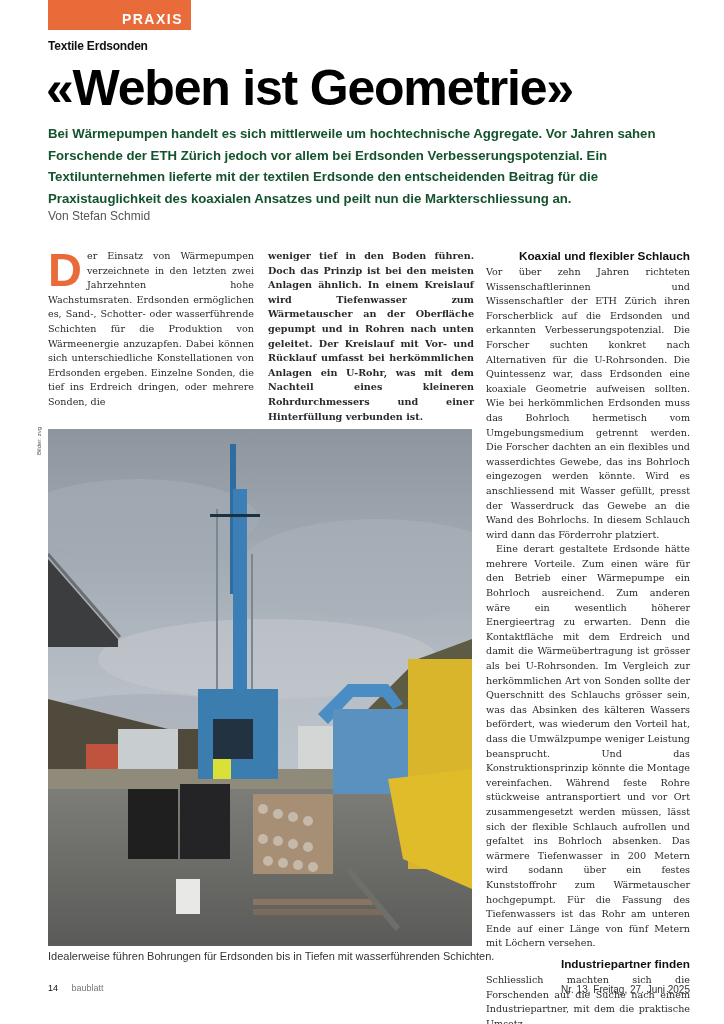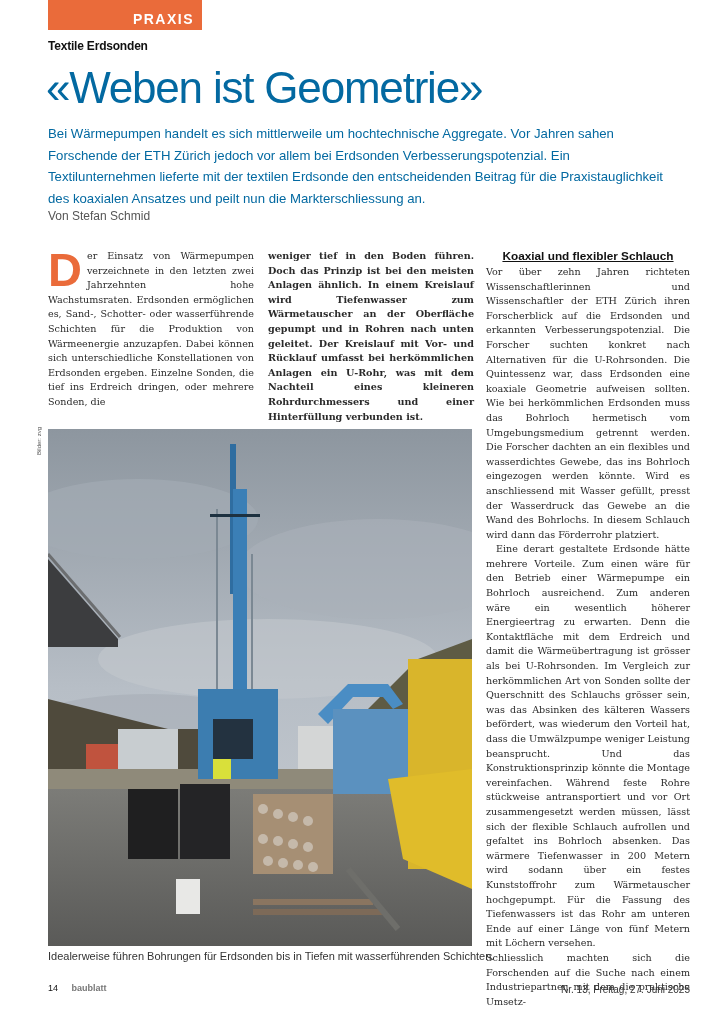--- a/index.html
+++ b/index.html
@@ -1,38 +1,38 @@
 <!DOCTYPE html>
 <html><head>
   <meta charset="utf-8">
   <style>
     html, body { margin:0; padding:0; background:#ffffff; }
     body { width:724px; height:1024px; position:relative; overflow:hidden; font-family:"DejaVu Serif", serif; color:#222; }
     .abs { position:absolute; }
-    .rubric { left:48px; top:0; width:154px; height:30px; background:#ea6b3a; }
+    .rubric { left:48px; top:0; width:143px; height:30px; background:#ea6b3a; }
     .rubric span { position:absolute; right:8px; bottom:3px; color:#fff; font-family:"Liberation Sans", sans-serif; font-weight:bold; font-size:14px; letter-spacing:1.5px; }
     .kicker { left:48px; top:39px; font-family:"Liberation Sans", sans-serif; font-weight:bold; font-size:12px; color:#111; letter-spacing:-0.2px; }
-    .headline { left:46px; top:62px; font-family:"Liberation Sans", sans-serif; font-weight:normal; font-size:44px; color:#0369a1; letter-spacing:-1.2px; line-height:52px; }
-    .lead { left:48px; top:123px; width:632px; font-family:"Liberation Sans", sans-serif; font-weight:normal; font-size:13.2px; line-height:21.5px; color:#0369a1; }
+    .headline { left:46px; top:62px; font-family:"Liberation Sans", sans-serif; font-weight:bold; font-size:50px; color:#000000; letter-spacing:-1.2px; line-height:52px; }
+    .lead { left:48px; top:123px; width:632px; font-family:"Liberation Sans", sans-serif; font-weight:bold; font-size:13.2px; line-height:21.5px; color:#14532d; }
     .byline { left:48px; top:209px; font-family:"Liberation Sans", sans-serif; font-size:12px; color:#555; }
     .col { font-family:"DejaVu Serif", serif; font-size:9.6px; line-height:14.6px; color:#2a2a2a; text-align:justify; hyphens:manual; }
     .col p { margin:0; }
     .col p.indent { text-indent:10px; }
     .col1 { left:48px; top:249px; width:206px; }
     .col2 { left:268px; top:249px; width:206px;font-weight:bold; }
     .col3 { left:486px; top:249px; width:204px; }
     .dropcap { float:left; font-family:"Liberation Sans", sans-serif; font-weight:bold; font-size:47px; line-height:40px; color:#ea6b3a; margin:1px 5px 0 0; }
-    .subhead { font-family:"Liberation Sans", sans-serif; font-weight:bold; font-size:11.8px; line-height:15px; color:#111; margin:0 0 1px 0; text-align:center;text-decoration:underline; }
+    .subhead { font-family:"Liberation Sans", sans-serif; font-weight:bold; font-size:11.8px; line-height:15px; color:#111; margin:0 0 1px 0; text-align:right; }
     .subhead2 { margin-top:6px; }
     .photo { left:48px; top:429px; width:424px; height:517px; overflow:hidden; background:#9aa3ab; }
     .credit { left:36px; top:430px; font-family:"Liberation Sans", sans-serif; font-size:6px; color:#555; transform:rotate(-90deg); transform-origin:left top; white-space:nowrap; top:455px; }
     .caption { left:48px; top:950px; font-family:"Liberation Sans", sans-serif; font-size:11px; color:#333; }
     .footer-left { left:48px; top:983px; font-family:"Liberation Sans", sans-serif; font-size:9px; }
     .footer-left .pg { font-weight:normal; color:#111; margin-right:11px; }
-    .footer-left .brand { color:#777; font-weight:bold; }
+    .footer-left .brand { color:#777; font-weight:normal; }
     .footer-right { right:34px; top:984px; font-family:"Liberation Sans", sans-serif; font-size:10px; color:#333; }
   </style>
 </head>
 <body>
 
 <div class="abs rubric">
   <span>PRAXIS</span>
 </div>
 <div class="abs kicker">Textile Erdsonden</div>
 <div class="abs headline">«Weben ist Geometrie»</div>
@@ -47,20 +47,21 @@
 </div>
 
 <div class="abs col col2">
   <p>weniger tief in den Boden führen. Doch das Prinzip ist bei den meisten Anlagen ähnlich. In einem Kreislauf wird Tiefenwasser zum Wärmetauscher an der Oberfläche gepumpt und in Rohren nach unten geleitet. Der Kreislauf mit Vor- und Rücklauf umfasst bei herkömmlichen Anlagen ein U-Rohr, was mit dem Nachteil eines kleineren Rohrdurchmessers und einer Hinterfüllung verbunden ist.</p>
 </div>
 
 <div class="abs col col3">
   <div class="subhead">Koaxial und flexibler Schlauch</div>
   <p>Vor über zehn Jahren richteten Wissenschaftlerinnen und Wissenschaftler der ETH Zürich ihren Forscherblick auf die Erdsonden und erkannten Verbesserungspotenzial. Die Forscher suchten konkret nach Alternativen für die U-Rohrsonden. Die Quintessenz war, dass Erdsonden eine koaxiale Geometrie aufweisen sollten. Wie bei herkömmlichen Erdsonden muss das Bohrloch hermetisch vom Umgebungsmedium getrennt werden. Die Forscher dachten an ein flexibles und wasserdichtes Gewebe, das ins Bohrloch eingezogen werden könnte. Wird es anschliessend mit Wasser gefüllt, presst der Wasserdruck das Gewebe an die Wand des Bohrlochs. In diesem Schlauch wird dann das Förderrohr platziert.</p>
   <p class="indent">Eine derart gestaltete Erdsonde hätte mehrere Vorteile. Zum einen wäre für den Betrieb einer Wärmepumpe ein Bohrloch ausreichend. Zum anderen wäre ein wesentlich höherer Energieertrag zu erwarten. Denn die Kontaktfläche mit dem Erdreich und damit die Wärmeübertragung ist grösser als bei U-Rohrsonden. Im Vergleich zur herkömmlichen Art von Sonden sollte der Querschnitt des Schlauchs grösser sein, was das Absinken des kälteren Wassers befördert, was wiederum den Vorteil hat, dass die Umwälzpumpe weniger Leistung beansprucht. Und das Konstruktionsprinzip könnte die Montage vereinfachen. Während feste Rohre stückweise antransportiert und vor Ort zusammengesetzt werden müssen, lässt sich der flexible Schlauch aufrollen und gefaltet ins Bohrloch absenken. Das wärmere Tiefenwasser in 200 Metern wird sodann über ein festes Kunststoffrohr zum Wärmetauscher hochgepumpt. Für die Fassung des Tiefenwassers ist das Rohr am unteren Ende auf einer Länge von fünf Metern mit Löchern versehen.</p>
+  <div class="subhead subhead2">Industriepartner finden</div>
   <p>Schliesslich machten sich die Forschenden auf die Suche nach einem Industriepartner, mit dem die praktische Umsetz-</p>
 </div>
 
 <div class="abs credit">Bilder: zvg</div>
 
 <div class="abs photo">
   <svg width="424" height="517" viewBox="0 0 424 517" xmlns="http://www.w3.org/2000/svg">
     <defs>
       <linearGradient id="sky" x1="0" y1="0" x2="0" y2="1">
         <stop offset="0" stop-color="#8d969f"></stop>

